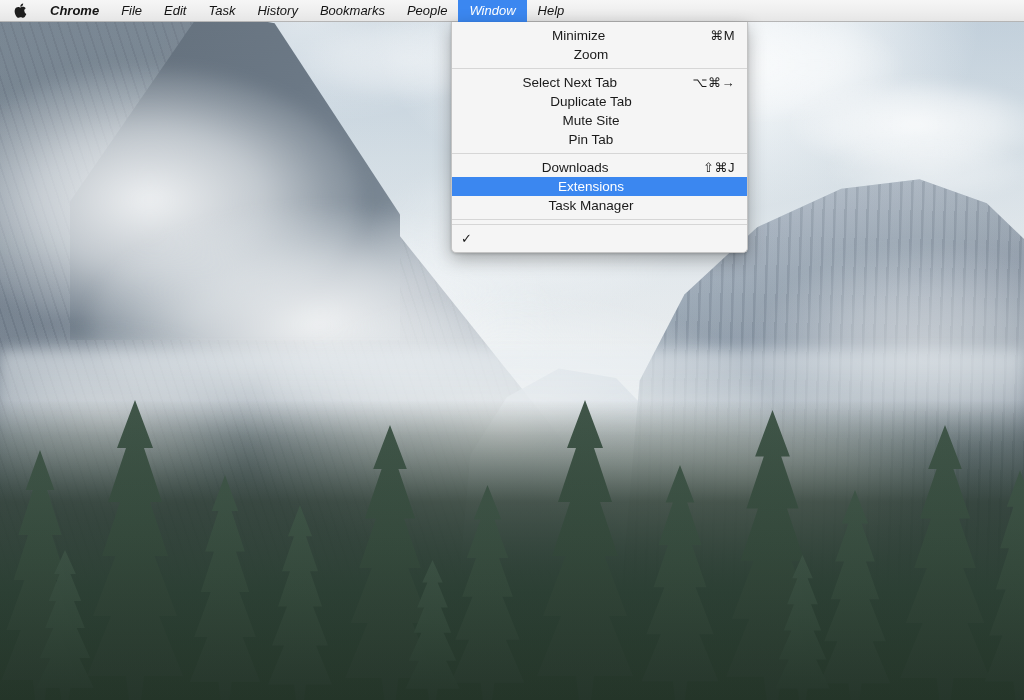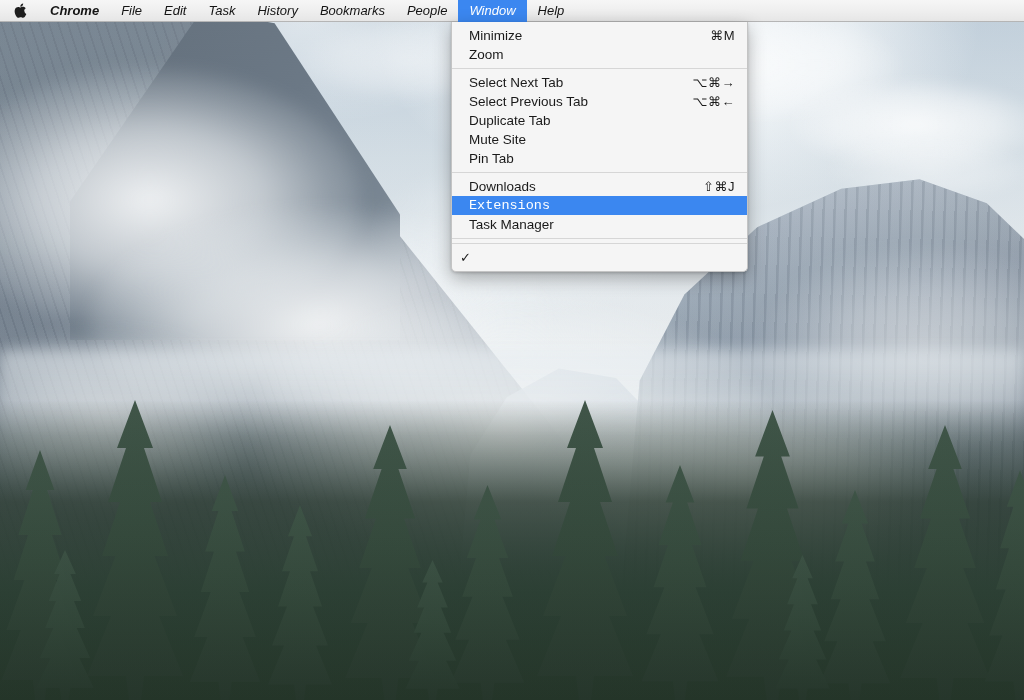--- a/index.html
+++ b/index.html
@@ -205,20 +205,21 @@
   }
 
   .menu-row {
     position: relative;
     display: flex;
     align-items: center;
     height: 19px;
     padding: 0 12px 0 12px;
     white-space: nowrap;
     cursor: default;
+    text-align: center;
   }
   .menu-row .chk {
     width: 13px;
     margin-left: -4px;
     font-size: 13px;
     line-height: 19px;
     display: inline-block;
   }
   .menu-row .lbl {
     flex: 1 1 auto;
@@ -231,21 +232,20 @@
     letter-spacing: 0.5px;
     font-size: 13px;
     color: #1a1a1a;
   }
   .menu-row.indent .lbl { padding-left: 5px; }
   .menu-row.has-check .lbl { padding-left: 0; }
 
   .menu-row.highlight {
     background: #3b87f0;
     color: #ffffff;
-    font-family: Liberation Mono, monospace;
   }
   .menu-row.highlight .sc,
   .menu-row.highlight .chk { color: #ffffff; }
 
   .menu-sep {
     height: 1px;
     margin: 4px 0 4px 0;
     background: #d6d6d6;
   }
 </style>
@@ -327,24 +327,20 @@
       <span class="sc"></span>
     </div>
 
     <div class="menu-sep"></div>
 
     <div class="menu-row indent">
       <span class="lbl">Select Next Tab</span>
       <span class="sc">⌥⌘→</span>
     </div>
     <div class="menu-row indent">
-      <span class="lbl">Select Previous Tab</span>
-      <span class="sc">⌥⌘←</span>
-    </div>
-    <div class="menu-row indent">
       <span class="lbl">Duplicate Tab</span>
       <span class="sc"></span>
     </div>
     <div class="menu-row indent">
       <span class="lbl">Mute Site</span>
       <span class="sc"></span>
     </div>
     <div class="menu-row indent">
       <span class="lbl">Pin Tab</span>
       <span class="sc"></span>

